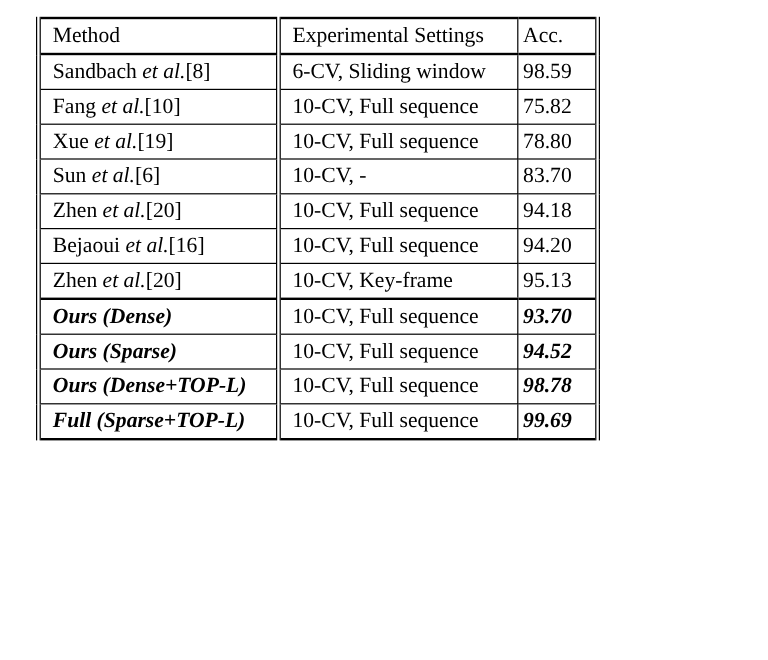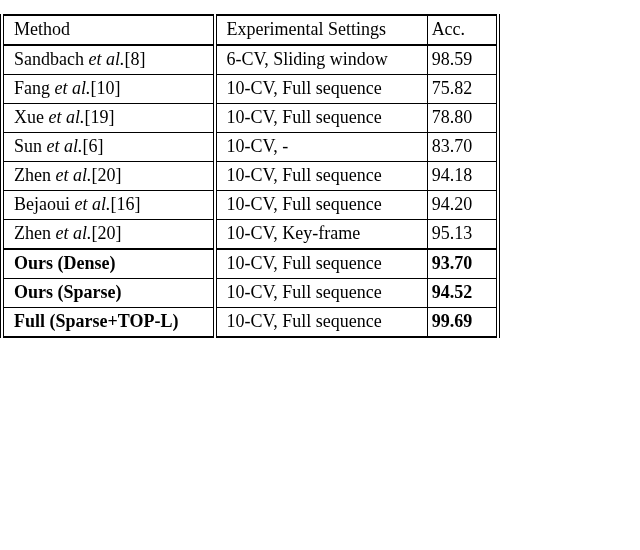--- a/index.html
+++ b/index.html
@@ -7,21 +7,21 @@
     padding: 0;
     background: #ffffff;
     font-family: "Times New Roman", Times, serif;
     font-size: 18px;
     color: #000;
   }
   .page {
     width: 560px;
     height: 550px;
     box-sizing: border-box;
-    padding: 14px 60px 14px 0;
+    padding: 14px 60px 14px 30px;
   }
   table {
     border-collapse: collapse;
     width: 100%;
     table-layout: fixed;
   }
   col.c-method { width: 42%; }
   col.c-settings { width: 42%; }
   col.c-acc { width: 14%; }
   td, th {
@@ -45,21 +45,21 @@
   td:last-child, th:last-child {
     border-right: 4px double #000;
   }
   
   tr.topline td, tr.topline th {
     border-top: 2px solid #000;
   }
   tr.botline td, tr.botline th {
     border-bottom: 2px solid #000;
   }
-  .bold { font-weight: bold; }
+  .bold { font-weight: bold; font-style: italic; }
   .ital { font-style: italic; }
 </style>
 </head>
 <body>
 
 <div class="page">
 <table>
   <colgroup>
     <col class="c-method">
         <col class="c-settings">
@@ -109,20 +109,25 @@
         <tr>
           <td class="bold">Ours (Dense)</td>
           <td>10-CV, Full sequence</td>
           <td class="acc bold">93.70</td>
         </tr>
         <tr>
           <td class="bold">Ours (Sparse)</td>
           <td>10-CV, Full sequence</td>
           <td class="acc bold">94.52</td>
         </tr>
+        <tr>
+          <td class="bold">Ours (Dense+TOP-L)</td>
+          <td>10-CV, Full sequence</td>
+          <td class="acc bold">98.78</td>
+        </tr>
         <tr class="botline">
           <td class="bold">Full (Sparse+TOP-L)</td>
           <td>10-CV, Full sequence</td>
           <td class="acc bold">99.69</td>
         </tr>
       </tbody>
 </table>
 </div>
 
 </body></html>

